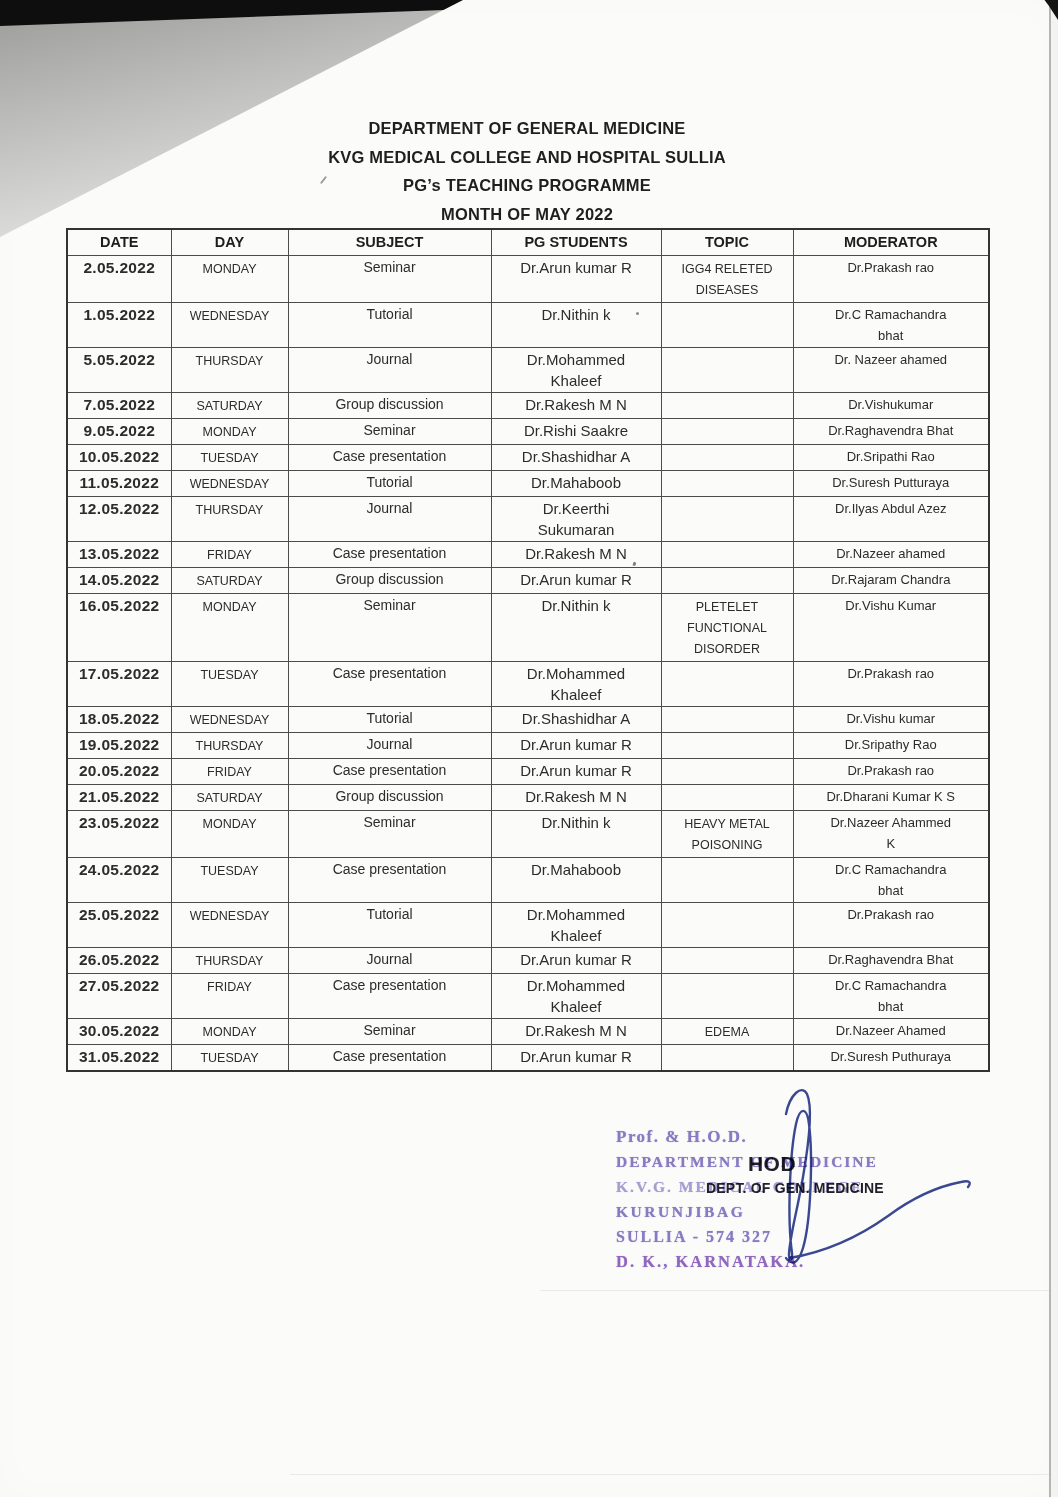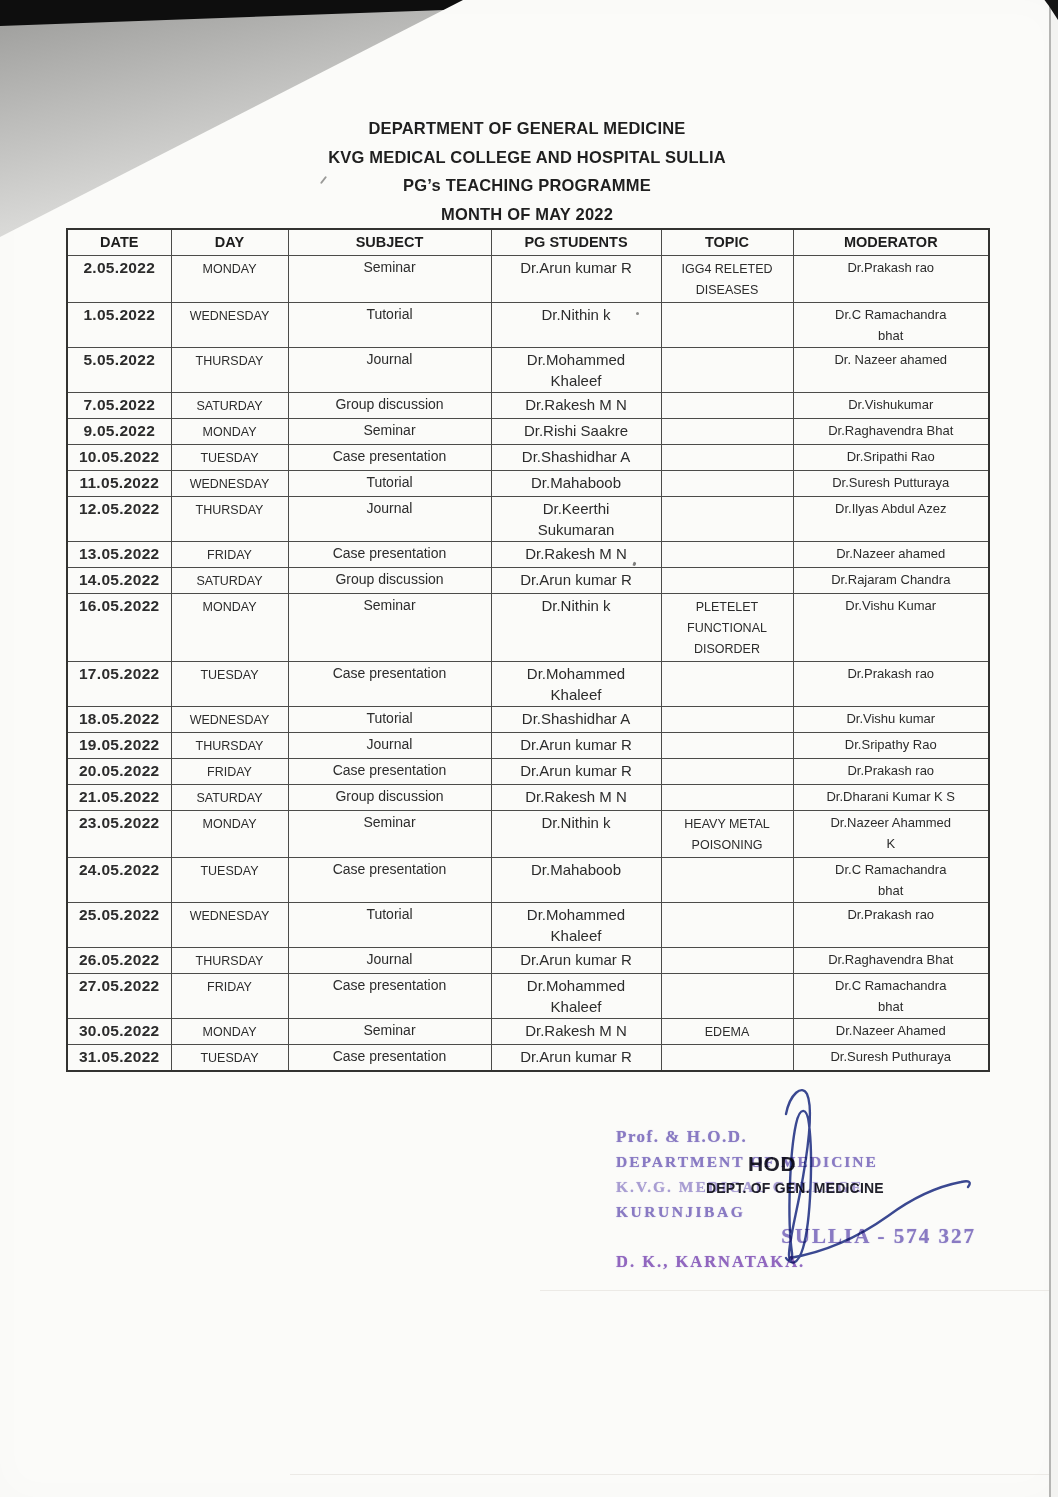--- a/index.html
+++ b/index.html
@@ -75,21 +75,21 @@
     position:absolute; left:616px; top:1124px; width:360px; z-index:8;
     font-family:"Liberation Serif", serif; font-weight:bold;
     color:#8b7cc8; mix-blend-mode:multiply;
     text-shadow:0 0 1px rgba(134,120,198,0.75);
   }
   .stamp-block div { line-height:25px; }
   .stamp-l1 { font-size:17px;   letter-spacing:1.5px; }
   .stamp-l2 { font-size:15.5px; letter-spacing:2px; }
   .stamp-l3 { font-size:15.5px; letter-spacing:2px; opacity:0.72; }
   .stamp-l4 { font-size:15.5px; letter-spacing:2.5px; }
-  .stamp-l5 { font-size:21px; letter-spacing:2px;text-align:right; }
+  .stamp-l5 { font-size:16px; letter-spacing:2px; }
   .stamp-l6 { font-size:16.5px; letter-spacing:2px; color:#9468c4; }
 
   .signature-svg { position:absolute; left:740px; top:1080px; z-index:9; mix-blend-mode:multiply; }
 </style>
 </head>
 <body>
 
 <div class="canvas">
 
   <div class="scan-wedge"></div>

